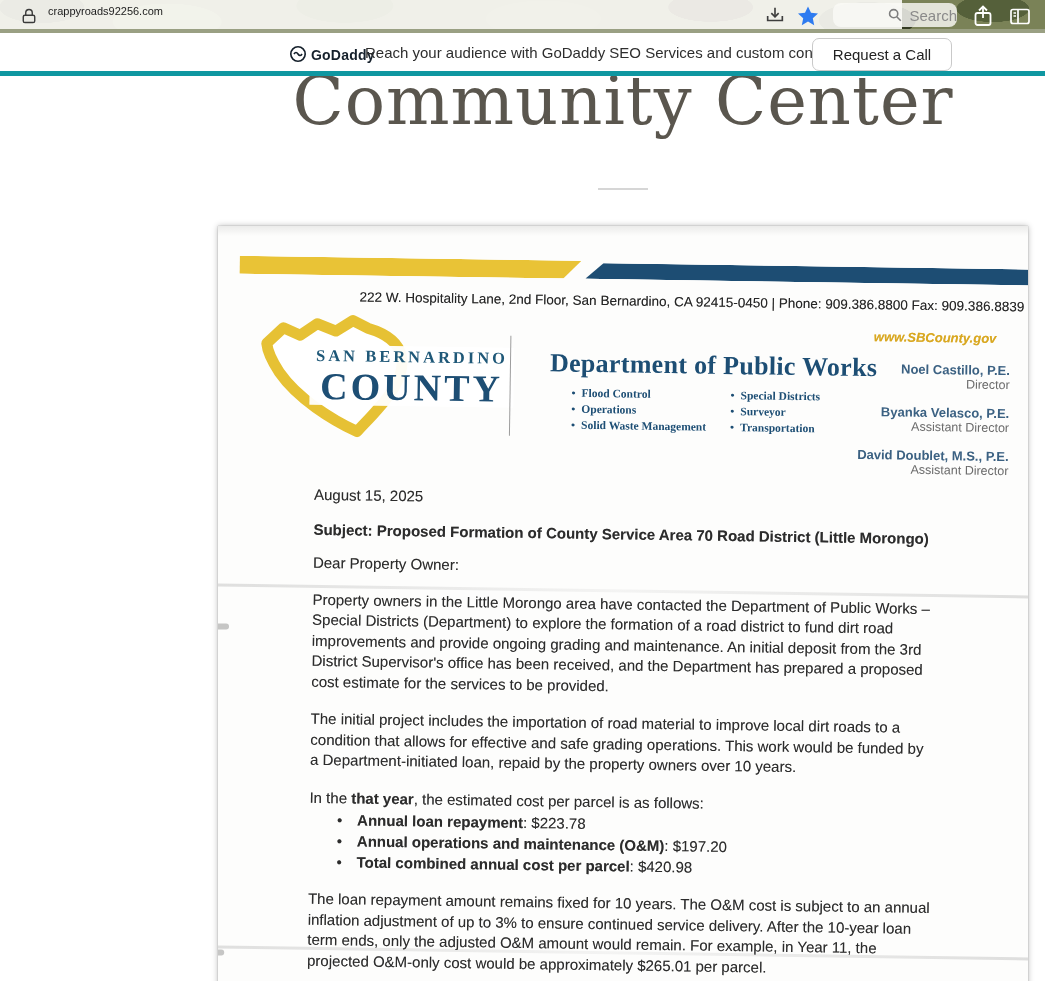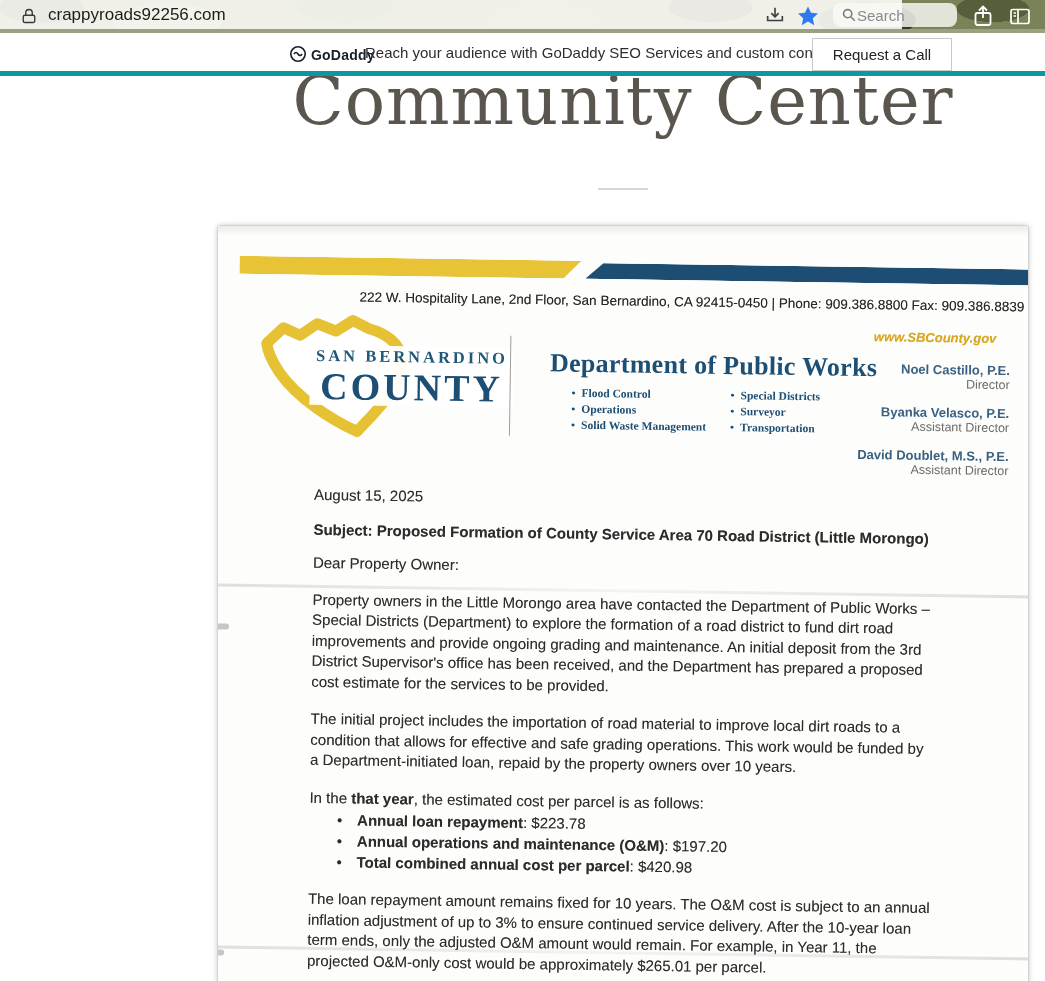--- a/index.html
+++ b/index.html
@@ -14,37 +14,37 @@
       radial-gradient(ellipse 90px 30px at 16% 75%, #9aa077 0 60%, transparent 61%),
       radial-gradient(ellipse 80px 28px at 33% 20%, #5c6638 0 60%, transparent 61%),
       radial-gradient(ellipse 95px 30px at 52% 65%, #8c9168 0 60%, transparent 61%),
       radial-gradient(ellipse 70px 24px at 68% 25%, #41301f 0 60%, transparent 61%),
       radial-gradient(ellipse 80px 30px at 83% 70%, #333a22 0 60%, transparent 61%),
       radial-gradient(ellipse 60px 22px at 95% 30%, #55603a 0 60%, transparent 61%);
     border-bottom:4px solid #9aa083; }
   .tab-panel { position:absolute; left:0; top:0; height:29px; width:902px;
     background:rgba(250,250,245,0.92); }
   .lock-icon { position:absolute; left:20px; top:6px; }
-  .url-text { position:absolute; left:48px; top:5px; font-size:17px; color:#1c1c1c; }
+  .url-text { position:absolute; left:48px; top:5px; font-size:11px; color:#1c1c1c; }
   .dl-icon { position:absolute; left:764px; top:4px; }
   .star-icon { position:absolute; left:796px; top:4px; }
   .search-pill { position:absolute; left:833px; top:3px; width:124px; height:24px;
     background:rgba(250,250,246,0.82); border-radius:8px; display:flex; align-items:center;
-    padding-left:8px; gap:0; }
+    padding-left:8px; gap:6px;justify-content:flex-end; }
   .search-pill span { color:#8a8a8a; font-size:15px; }
   .share-icon { position:absolute; left:971px; top:4px; }
   .sidebar-icon { position:absolute; left:1008px; top:5px; }
 
   
   .banner { position:relative; height:43px; background:#ffffff; border-bottom:5px solid #0f97a1; }
   .gd-logo { position:absolute; left:289px; top:12px; display:flex; align-items:flex-end; gap:4px; }
   .gd-logo b { font-size:14px; color:#15202b; letter-spacing:0.2px; }
   .gd-msg { position:absolute; left:365px; top:11px; font-size:15px; color:#2e2e2e; }
   .gd-btn { position:absolute; left:812px; top:5px; width:140px; height:33px;
-    background:#fff; border:1px solid #c9c9c9; border-radius:0;
+    background:#fff; border:1px solid #c9c9c9; border-radius:7px;
     font-size:15px; color:#222; display:flex; align-items:center; justify-content:center; cursor:pointer;text-align:center; }
 
   
   .site-col { width:810px; margin-left:218px; }
   .hero { height:104px; overflow:hidden; text-align:center; }
   .hero h1 { font-family:"DejaVu Serif","Liberation Serif",serif; font-weight:400;
     font-size:67px; color:#5a564e; margin-top:-14px; letter-spacing:1px; }
   .hero-rule { width:50px; height:2px; background:#d6d6d6; margin:8px auto 0 auto; }
 
   

